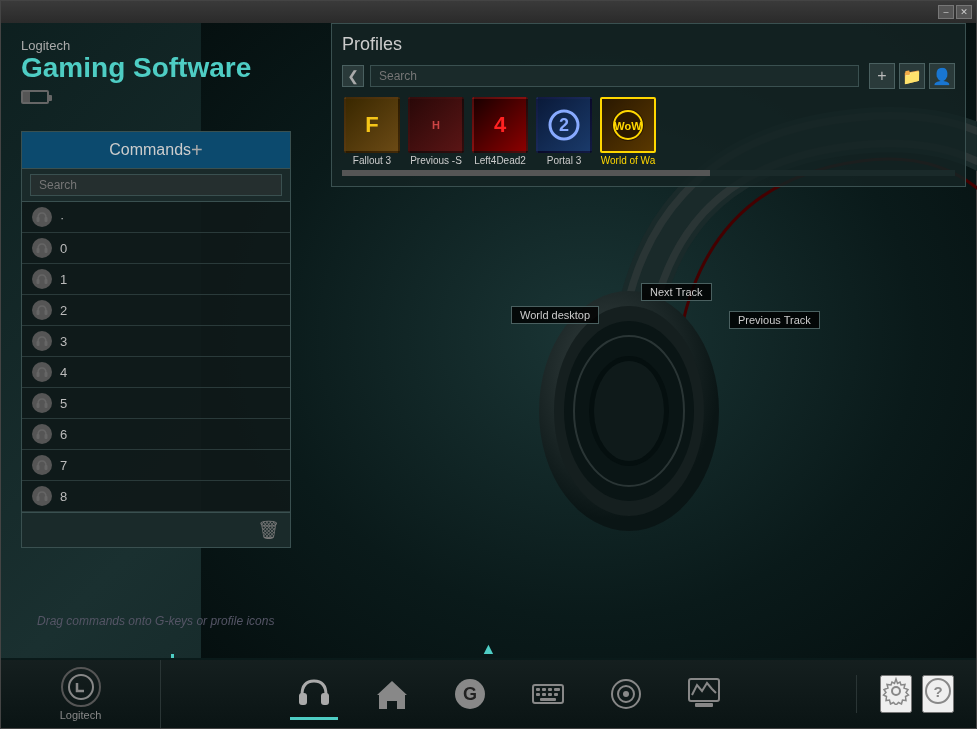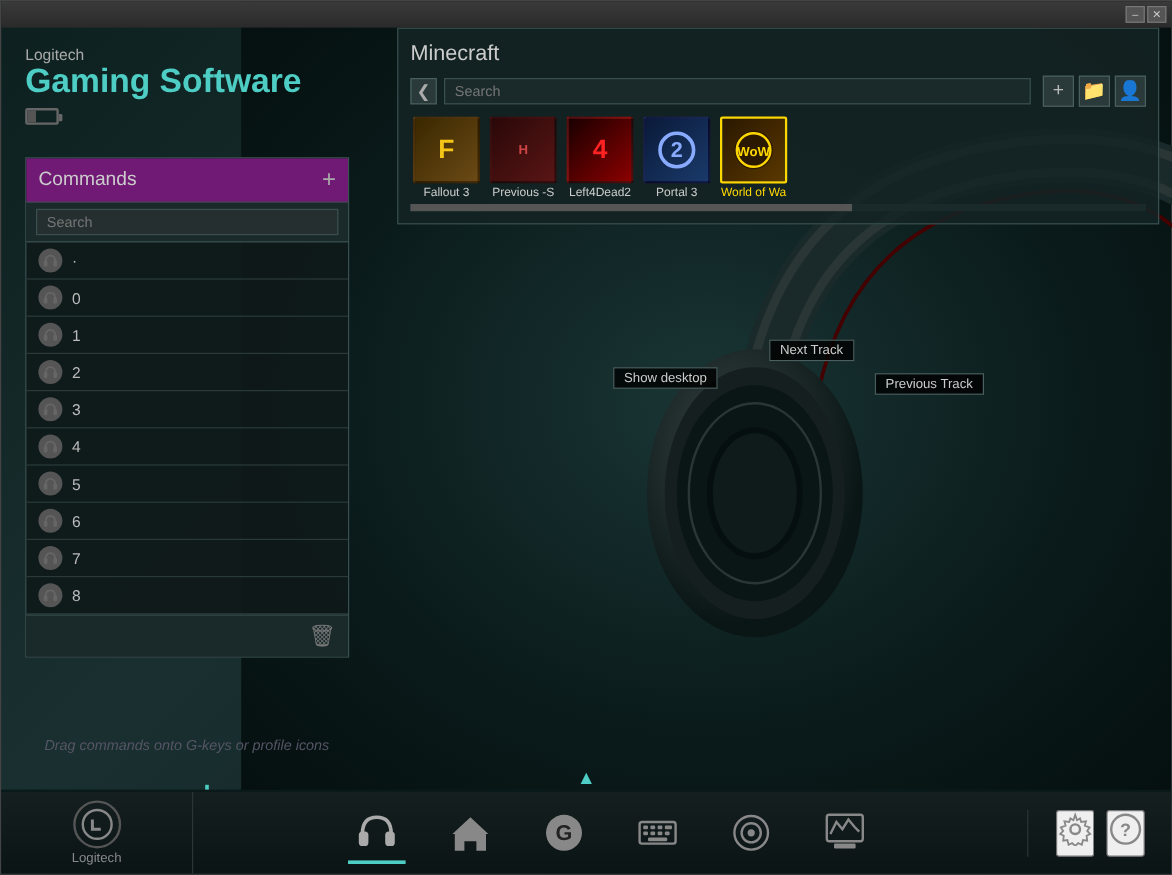--- a/index.html
+++ b/index.html
@@ -194,23 +194,23 @@
       position: absolute;
       top: 130px; left: 20px;
       width: 270px;
       background: rgba(15,25,25,0.92);
       border: 1px solid #3a5050;
       z-index: 20;
     }
     .commands-header {
       display: flex;
       align-items: center;
-      justify-content: space-between;
+      justify-content: center;
       padding: 8px 10px;
-      background: #701a75;
+      background: #0c4a6e;
       border-bottom: 1px solid #3a5050;
     }
     .commands-title {
       color: #ccc;
       font-size: 16px;
     }
     .commands-add-btn {
       color: #aaa;
       font-size: 20px;
       cursor: pointer;
@@ -456,21 +456,21 @@
 
   <div class="header">
     <div class="header-logitech">Logitech</div>
     <div class="header-title">Gaming Software</div>
     <div class="battery-icon">
       <div class="battery-fill"></div>
     </div>
   </div>
 
   <div class="profiles-panel">
-    <div class="profiles-title">Minecraft</div>
+    <div class="profiles-title">Profiles</div>
     <div class="profiles-toolbar">
       <div class="profiles-nav-btn">❮</div>
       <input class="profiles-search" type="text" placeholder="Search" style="">
       <div style="display:flex;gap:4px;margin-left:4px;">
         <button class="profile-add-btn">+</button>
         <button class="profile-folder-btn">📁</button>
         <button class="profile-user-btn">👤</button>
       </div>
     </div>
     <div class="profiles-icons-row">
@@ -589,21 +589,21 @@
       <text x="638" y="466" text-anchor="middle" fill="#cc2222" font-size="12">🔊</text>
 
       <text x="620" y="380" text-anchor="middle" fill="#666" font-size="14" font-style="italic">Logitech</text>
       <circle cx="598" cy="370" r="10" fill="none" stroke="#555" stroke-width="1.5"></circle>
       <path d="M 594 366 L 594 374 L 601 374" fill="none" stroke="#555" stroke-width="2"></path>
 
       <ellipse cx="148" cy="310" rx="35" ry="50" fill="#1a2525" opacity="0.5"></ellipse>
     </svg>
   </div>
 
-  <div class="tooltip-label tooltip-show-desktop">Show desktop</div>
+  <div class="tooltip-label tooltip-show-desktop">World desktop</div>
   <div class="tooltip-label tooltip-next-track">Next Track</div>
   <div class="tooltip-label tooltip-prev-track">Previous Track</div>
 
   <div class="commands-panel">
     <div class="commands-header">
       <span class="commands-title">Commands</span>
       <button class="commands-add-btn">+</button>
     </div>
     <div class="commands-search-box">
       <input class="commands-search-input" type="text" placeholder="Search" style="">

